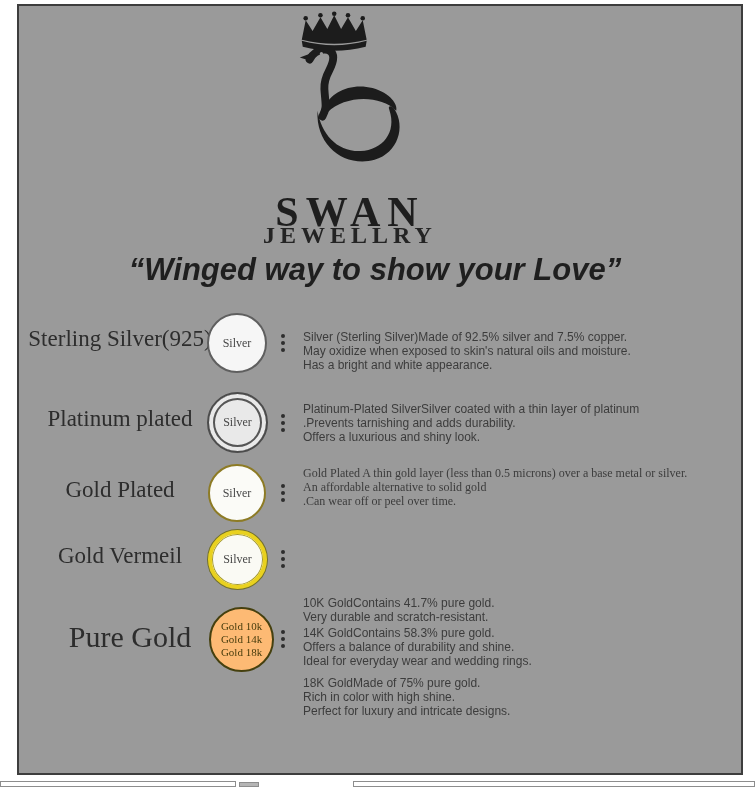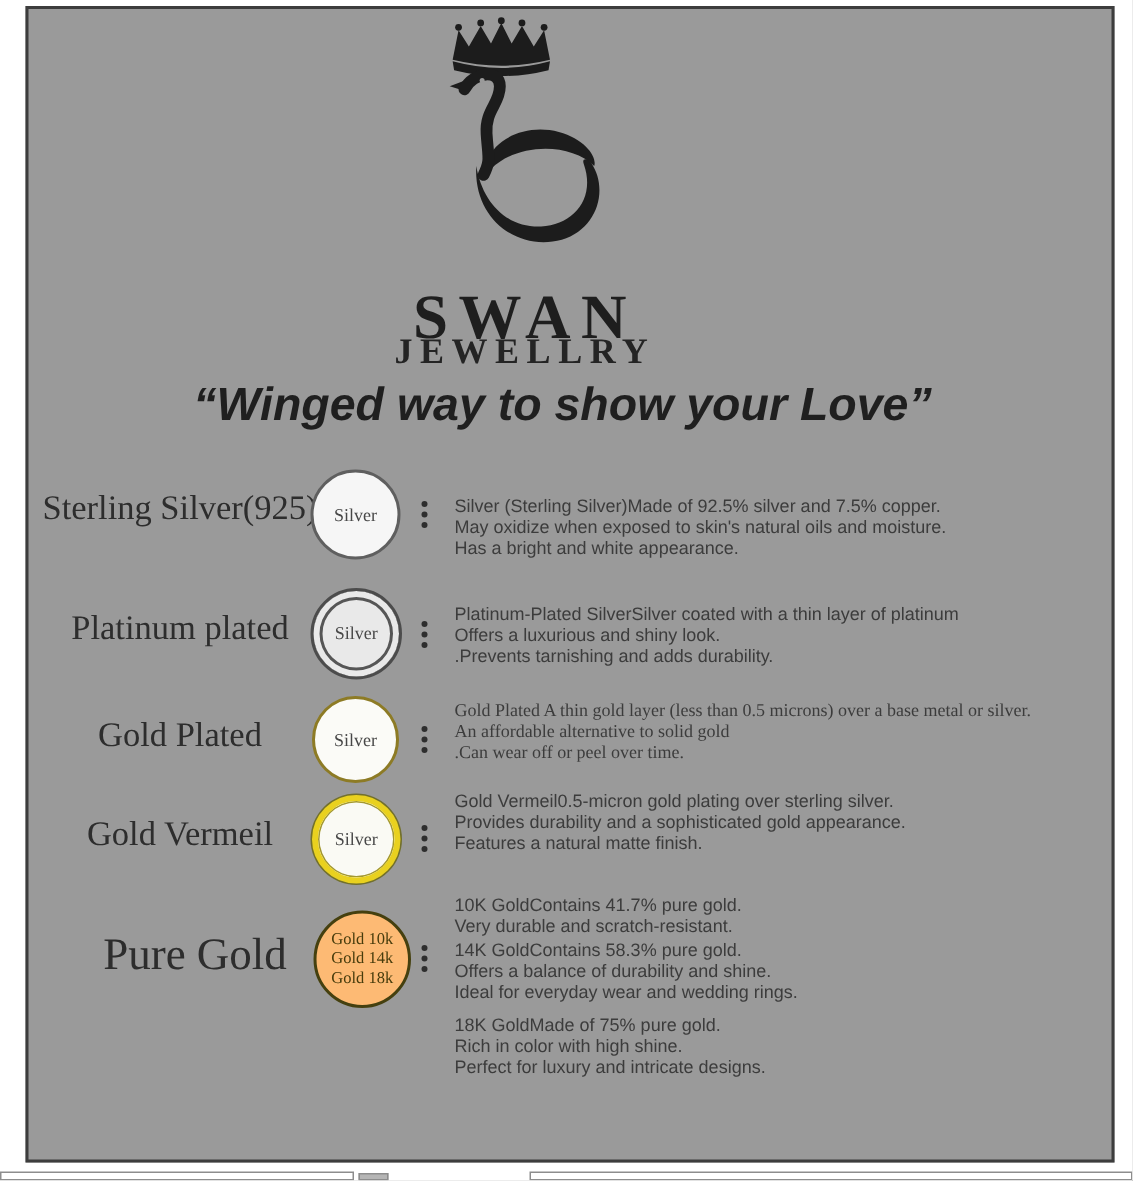--- a/index.html
+++ b/index.html
@@ -132,32 +132,27 @@
       <div class="dot"></div>
   </div>
 
   <div class="desc" style="top:330px;">
     <div>Silver (Sterling Silver)Made of 92.5% silver and 7.5% copper.</div>
     <div>May oxidize when exposed to skin's natural oils and moisture.</div>
     <div>Has a bright and white appearance.</div>
   </div>
   <div class="desc" style="top:402px;">
     <div>Platinum-Plated SilverSilver coated with a thin layer of platinum</div>
+    <div>.Prevents tarnishing and adds durability.</div>
     <div>Offers a luxurious and shiny look.</div>
-    <div>.Prevents tarnishing and adds durability.</div>
   </div>
   <div class="desc" style="top:466px;font-family:Liberation Serif, serif;">
     <div>Gold Plated A thin gold layer (less than 0.5 microns) over a base metal or silver.</div>
     <div>An affordable alternative to solid gold</div>
     <div>.Can wear off or peel over time.</div>
-  </div>
-  <div class="desc" style="top:527px;">
-    <div>Gold Vermeil0.5-micron gold plating over sterling silver.</div>
-    <div>Provides durability and a sophisticated gold appearance.</div>
-    <div>Features a natural matte finish.</div>
   </div>
   <div class="desc" style="top:596px;">
     <div>10K GoldContains 41.7% pure gold.</div>
     <div>Very durable and scratch-resistant.</div>
   </div>
   <div class="desc" style="top:626px;">
     <div>14K GoldContains 58.3% pure gold.</div>
     <div>Offers a balance of durability and shine.</div>
     <div>Ideal for everyday wear and wedding rings.</div>
   </div>

